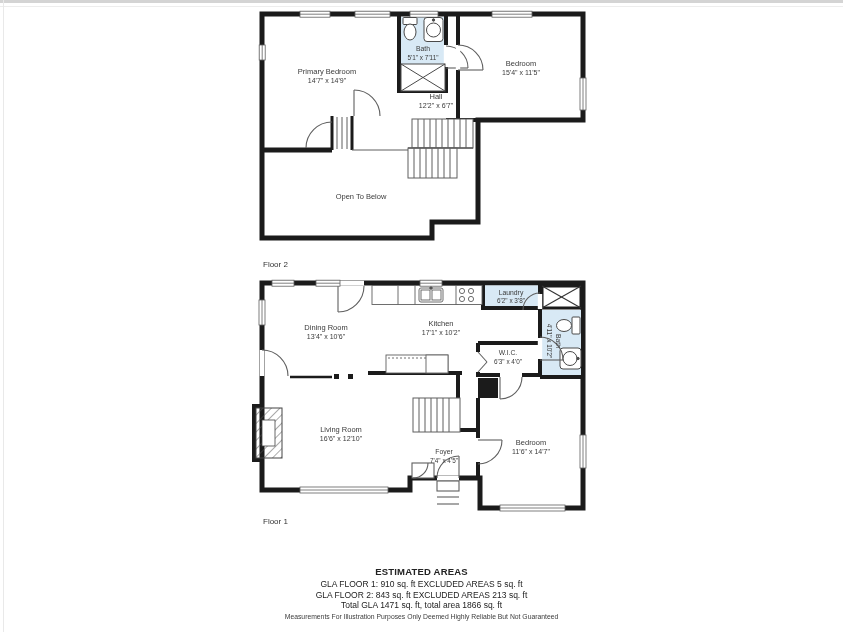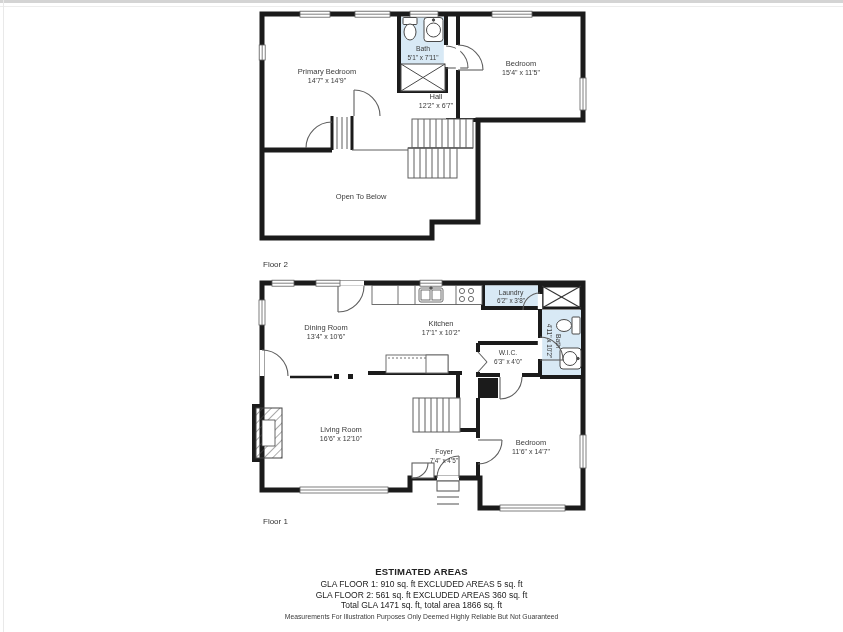--- a/index.html
+++ b/index.html
@@ -289,17 +289,17 @@
       <text x="444" y="463" text-anchor="middle" class="room-dims-sm">7'4" x 4'5"</text>
       <text x="531" y="445" text-anchor="middle" class="room-name">Bedroom</text>
       <text x="531" y="454" text-anchor="middle" class="room-dims">11'6" x 14'7"</text>
       <text x="263" y="524" class="floor-label">Floor 1</text>
     </g>
   </svg>
 
   <div class="summary">
     <div class="title">ESTIMATED AREAS</div>
     <div class="line">GLA FLOOR 1: 910 sq. ft EXCLUDED AREAS 5 sq. ft</div>
-    <div class="line">GLA FLOOR 2: 561 sq. ft EXCLUDED AREAS 360 sq. ft</div>
+    <div class="line">GLA FLOOR 2: 843 sq. ft EXCLUDED AREAS 213 sq. ft</div>
     <div class="line">Total GLA 1471 sq. ft, total area 1866 sq. ft</div>
   </div>
   <div class="disclaimer">Measurements For Illustration Purposes Only Deemed Highly Reliable But Not Guaranteed</div>
 </div>
 
 </body></html>

